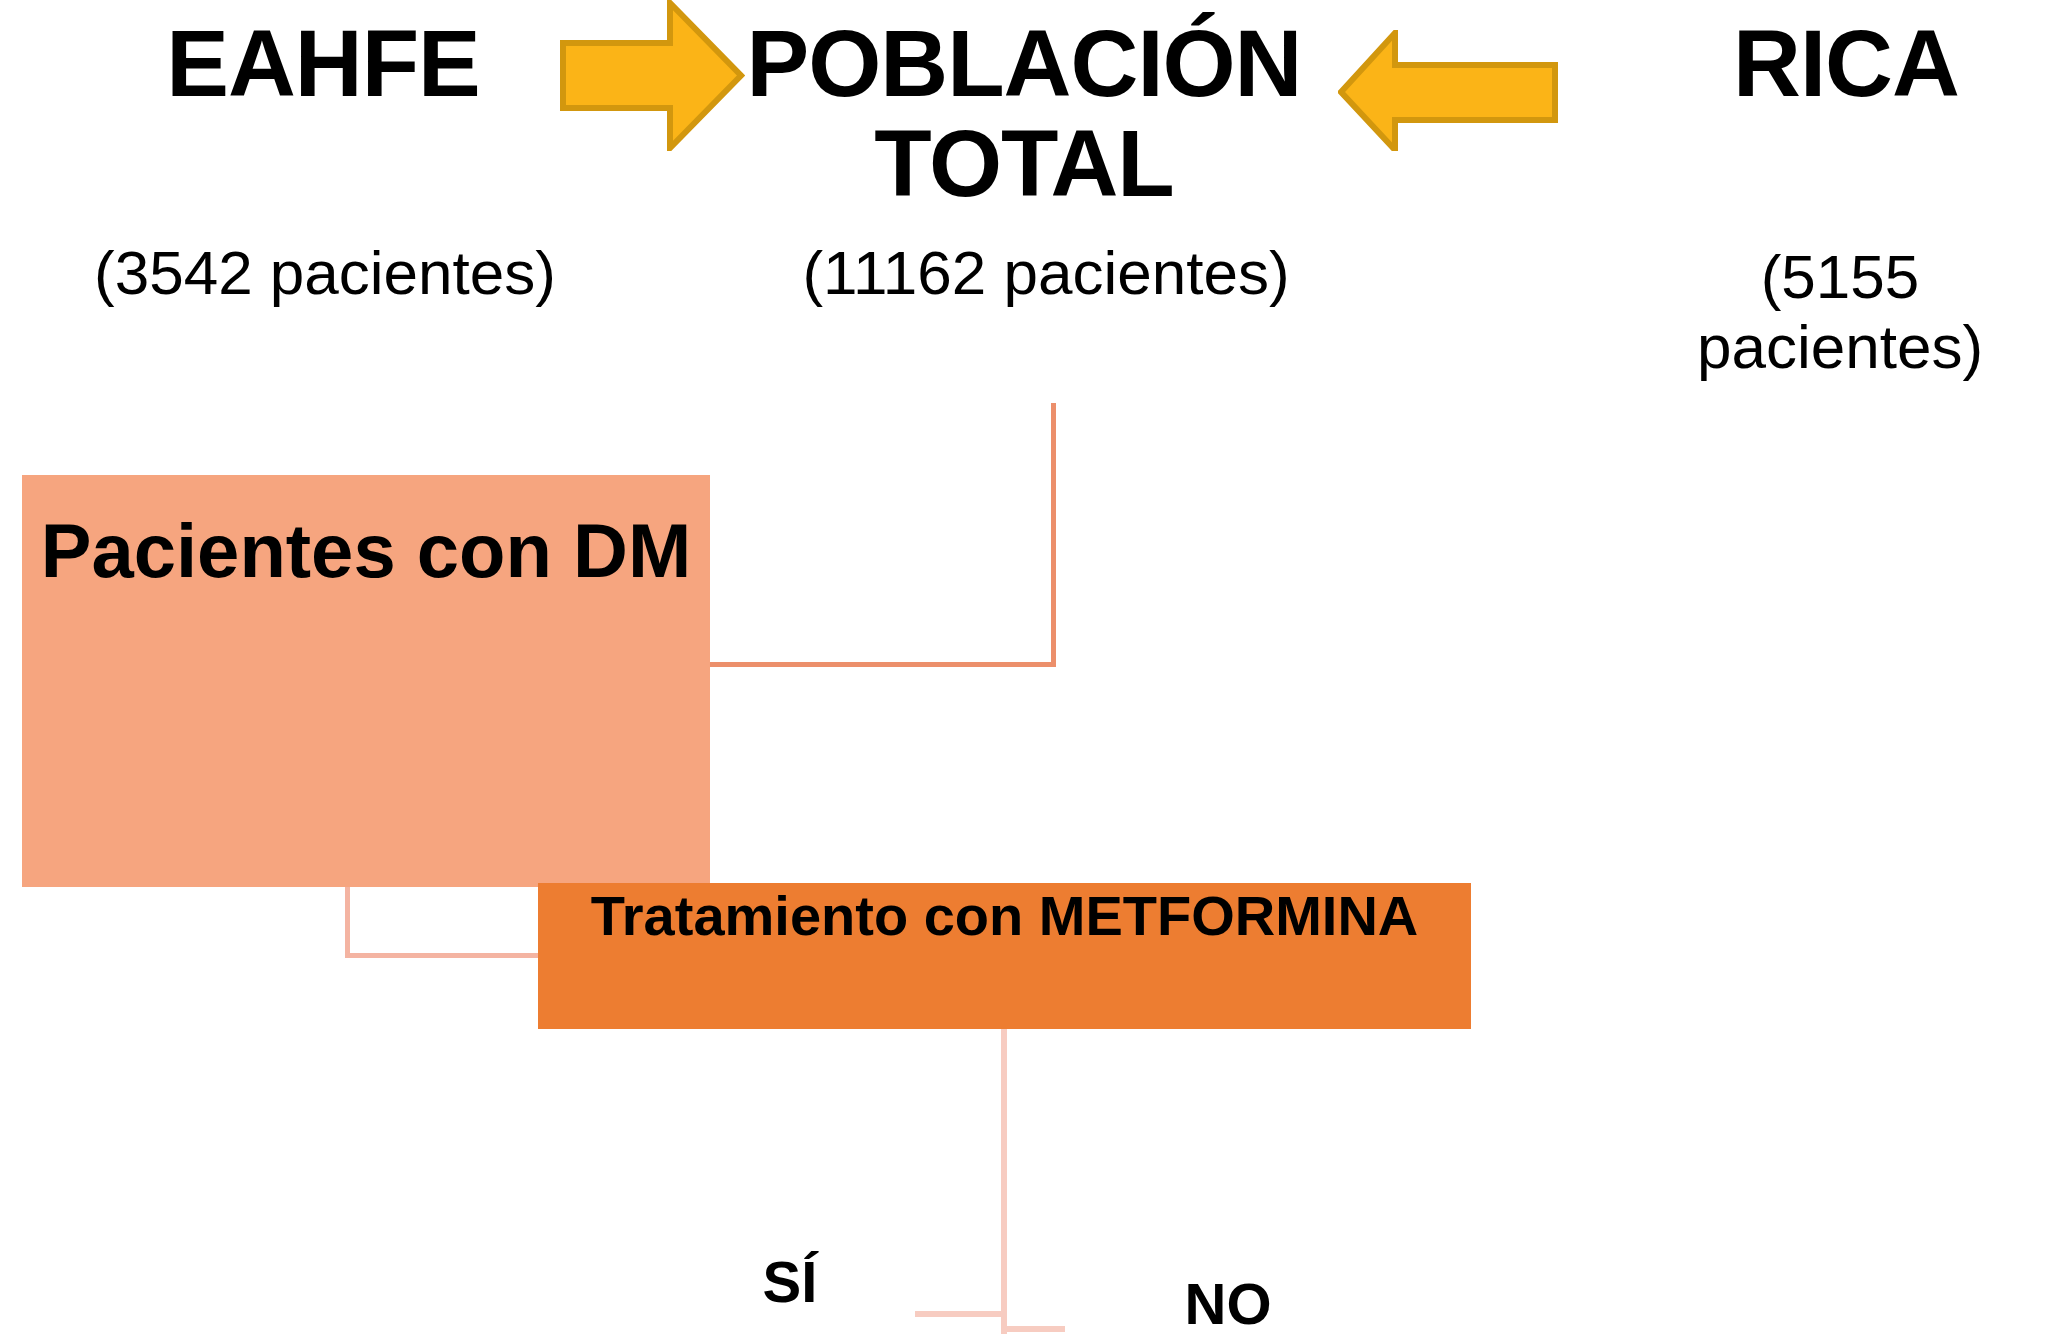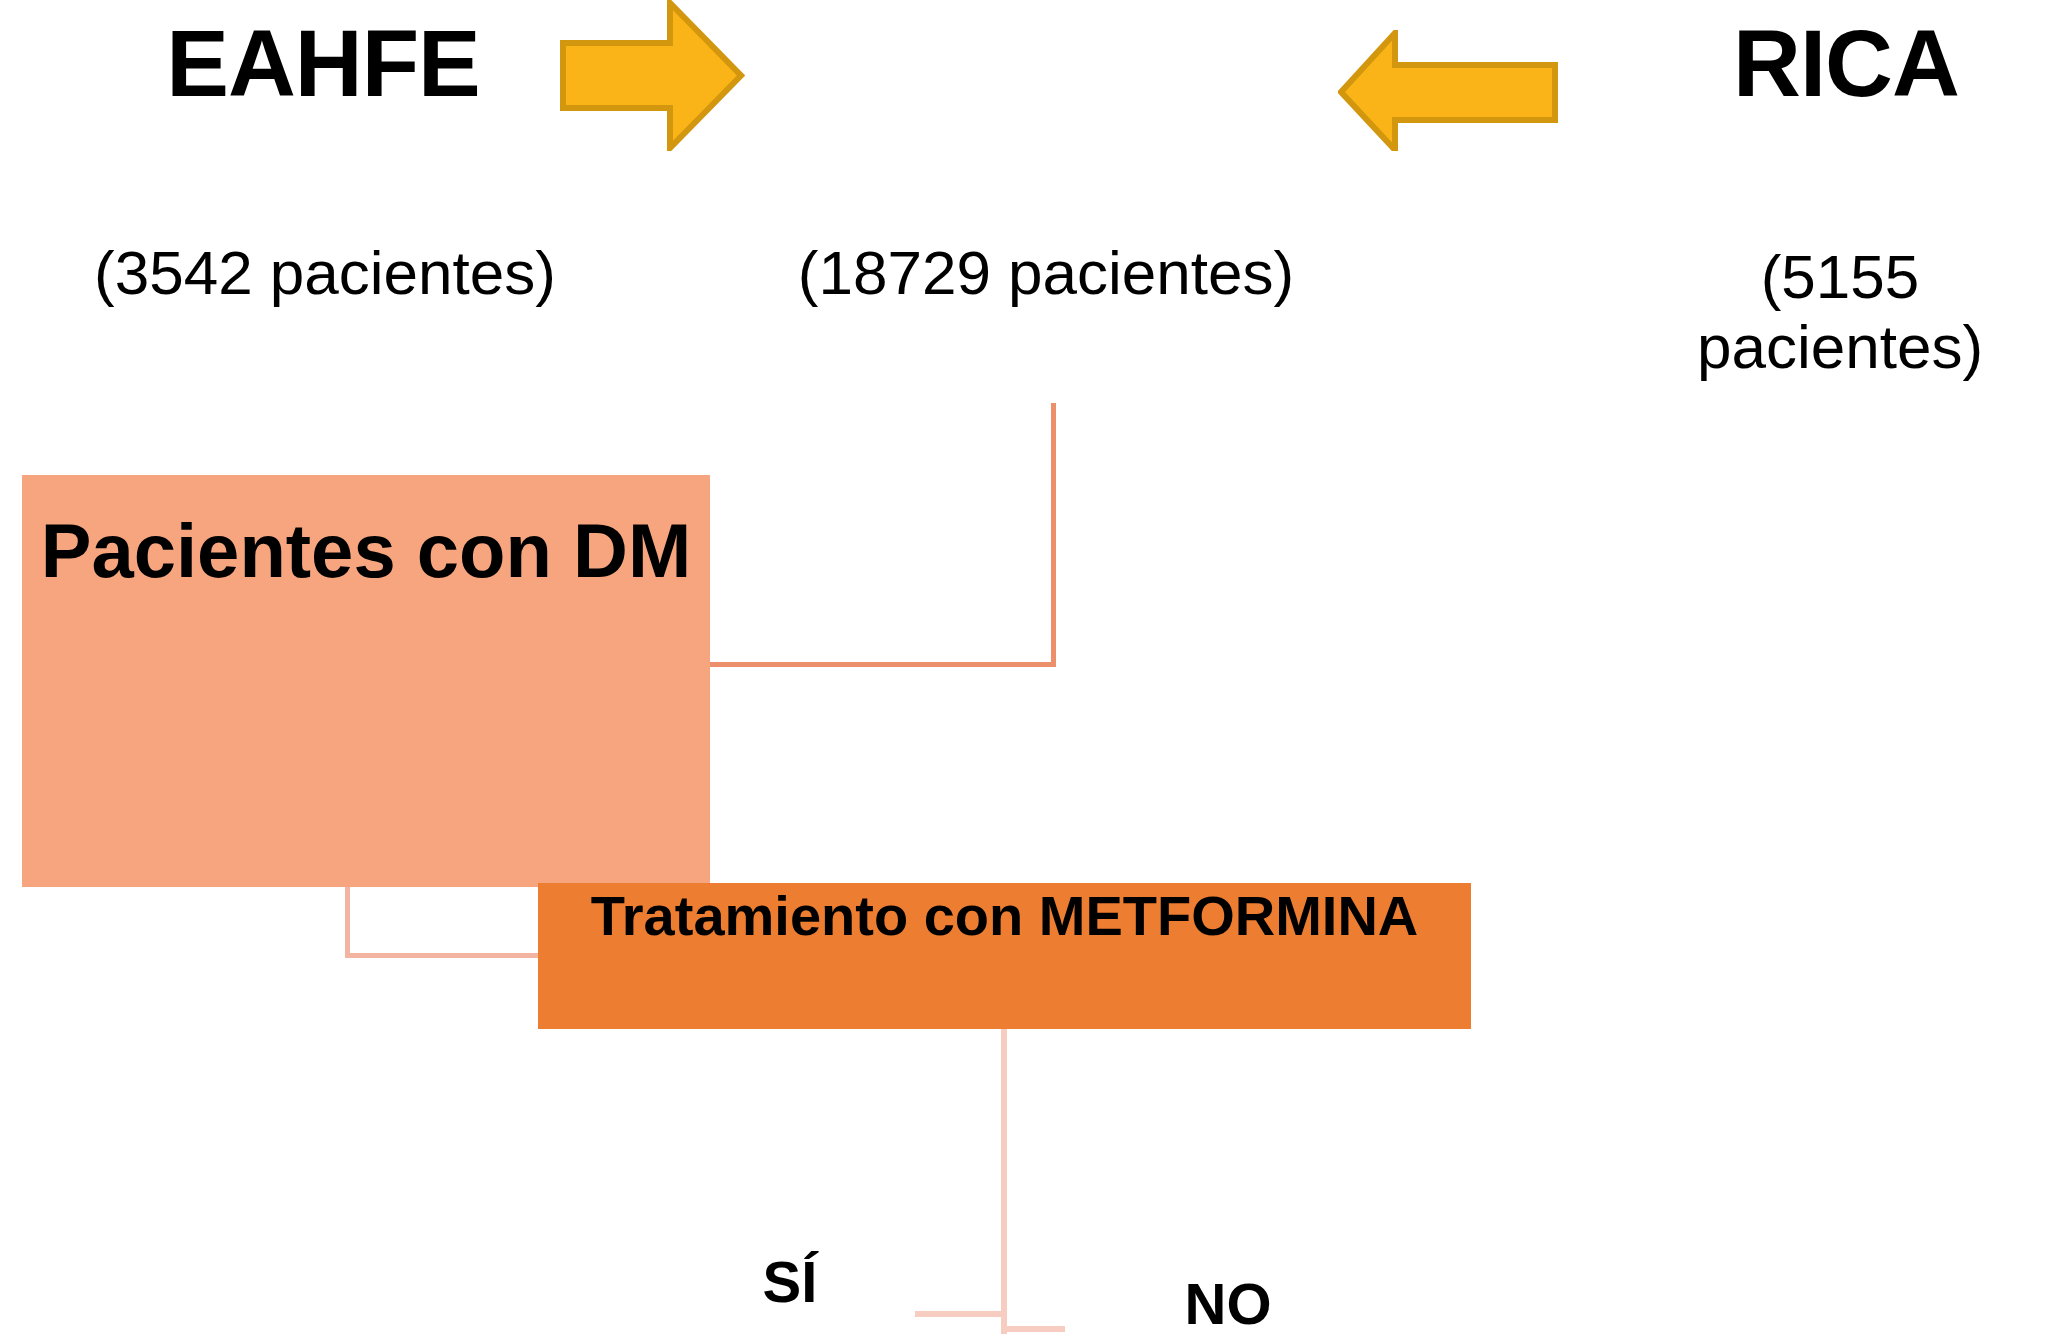--- a/index.html
+++ b/index.html
@@ -82,21 +82,25 @@
 
 <div class="canvas">
 
   <div class="hdr" id="eahfe-title">EAHFE</div>
   <div class="count" id="eahfe-count">(3542 pacientes)</div>
 
   <svg class="arrow" id="arrow-right" width="185" height="151" viewBox="0 0 185 151">
     <polygon points="3,43 110,43 110,3 181,75.5 110,148 110,108 3,108"></polygon>
   </svg>
 
-  <div class="count" id="total-count">(18729 pacientes)</div>
+  <div class="hdr" id="total-title">
+    <div>POBLACIÓN</div>
+    <div>TOTAL</div>
+  </div>
+  <div class="count" id="total-count">(11162 pacientes)</div>
 
   <svg class="arrow" id="arrow-left" width="220" height="121" viewBox="0 0 220 121">
     <polygon points="3,62 57,3 57,35 217,35 217,90 57,90 57,120"></polygon>
   </svg>
 
   <div class="hdr" id="rica-title">RICA</div>
   <div class="count" id="rica-count">(5155 pacientes)</div>
 
   <div class="line" id="conn-total-v"></div>
   <div class="line" id="conn-total-h"></div>

